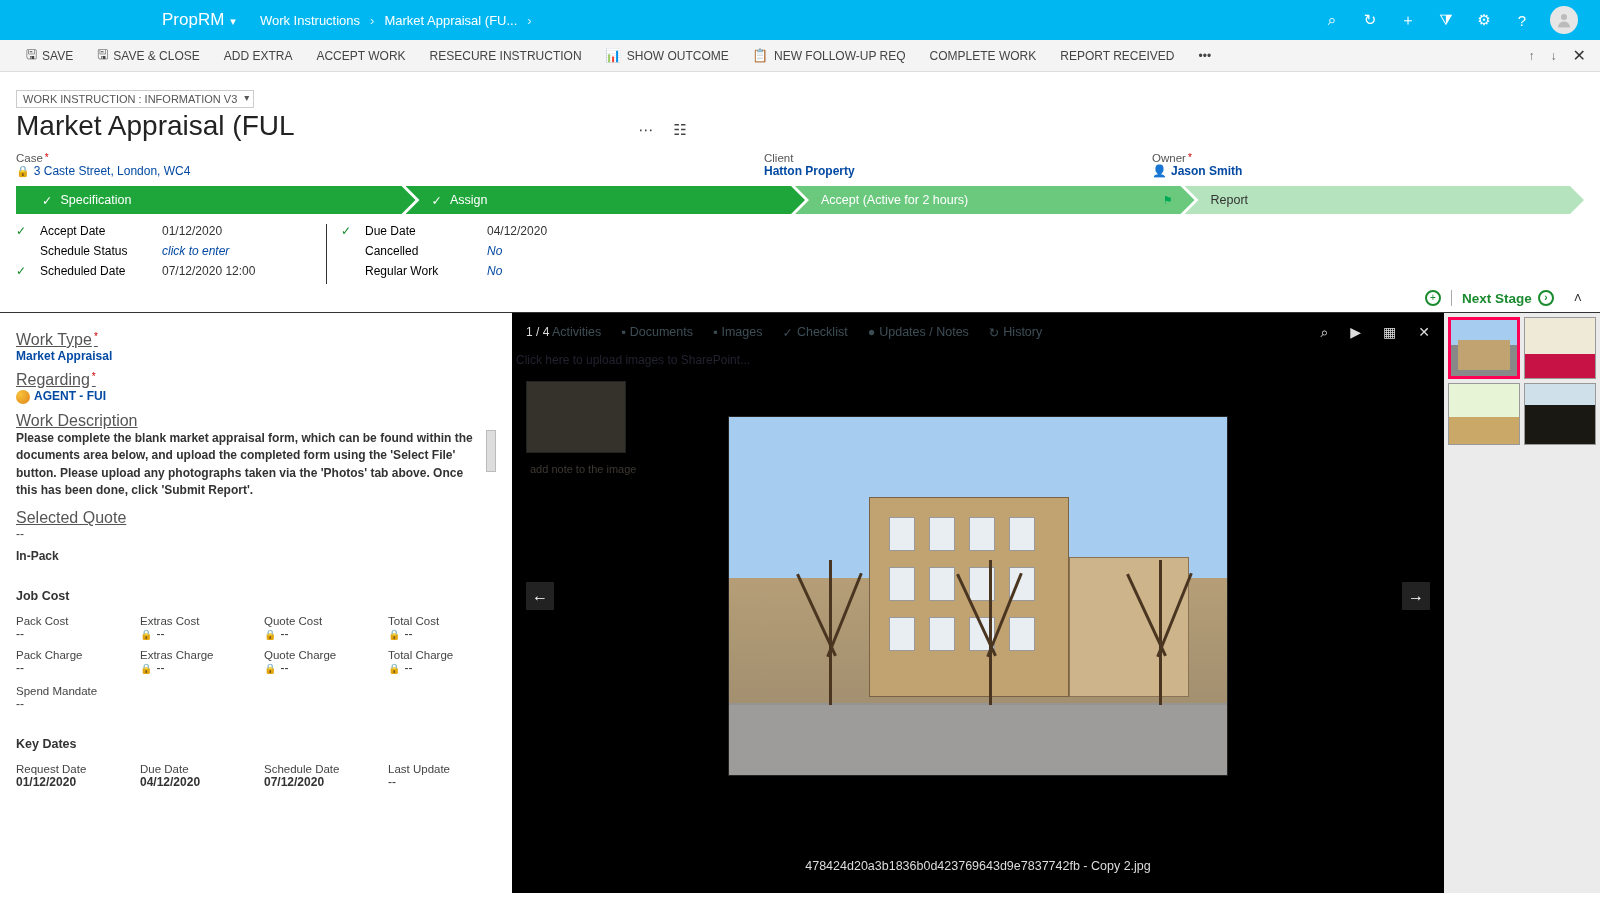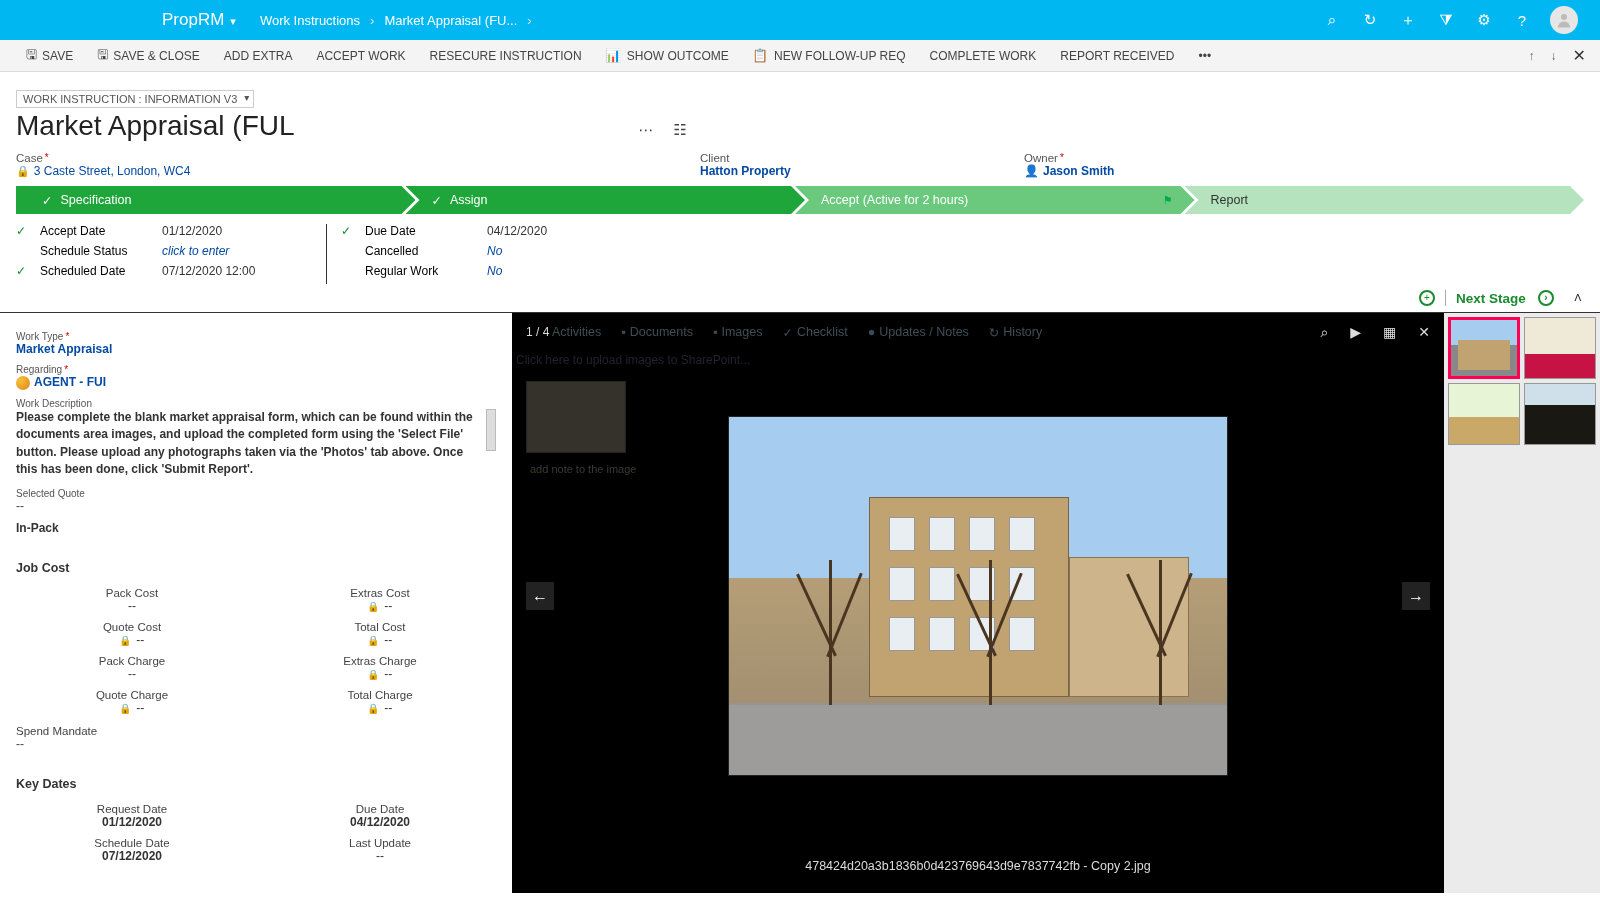--- a/index.html
+++ b/index.html
@@ -24,21 +24,21 @@
   .cmd-right { margin-left: auto; display: flex; align-items: center; gap: 16px; color: #666; }
   
   
   .titlearea { padding: 18px 16px 6px; }
   .formpicker { border: 1px solid #ccc; font-size: 11px; padding: 2px 16px 2px 6px; color: #555; background:#fff; position:relative; display:inline-block; }
   .formpicker::after { content:"▾"; position:absolute; right:4px; top:1px; font-size:10px; }
   .page-title { font-size: 28px; font-weight: 300; color: #222; margin-top: 2px; display:inline-block; }
   .title-icons { display:inline-flex; gap:20px; color:#444; margin-left: 340px; font-size:15px; }
   
   
-  .summary { display: flex; padding: 4px 16px 8px; gap: 24px; font-size: 12px; }
+  .summary { display: flex; padding: 4px 16px 8px; gap: 88px; font-size: 12px; }
   .sum-col { min-width: 300px; }
   .sum-label { color: #555; font-size: 11.5px; }
   .req::after { content:"*"; color:#c00; font-size:10px; vertical-align: top; margin-left:2px;}
   .sum-link { color: #044aa3; }
   .lock { color:#777; margin-right:4px; font-size:11px; }
   .owner-icon { font-size:12px; color:#777; margin-right:4px;}
   
   
   .stages { display:flex; margin: 0 16px; height:28px; }
   .stage { flex:1; position:relative; display:flex; align-items:center; padding-left:26px; font-size:12.5px; color:#fff; clip-path: polygon(0 0, calc(100% - 14px) 0, 100% 50%, calc(100% - 14px) 100%, 0 100%, 14px 50%); margin-left:-10px;}
@@ -54,38 +54,38 @@
   .dcol { min-width: 250px; }
   .drow { display:flex; align-items:center; margin-bottom:6px; gap:12px;}
   .dlabel { width:110px; color:#000000; }
   .dchk { color:#1a8a2f; font-size:12px; width:12px;}
   .dval { color:#333; }
   .link-blue { color:#044aa3; font-style:italic;}
   .noval { color:#044aa3; font-style:italic;}
   
   
   .nextstage { display:flex; justify-content:flex-end; align-items:center; padding: 6px 18px; gap:10px; border-bottom:1px solid #333;}
-  .ns-btn { color:#1a8a2f; font-weight:600; font-size:13.5px; display:flex; align-items:center; gap:12px; cursor:pointer; border-left:1px solid #aaa; padding-left:10px;}
+  .ns-btn { color:#1a8a2f; font-weight:600; font-size:13.5px; display:flex; align-items:center; gap:6px; cursor:pointer; border-left:1px solid #aaa; padding-left:10px;}
   .ns-circle { width:16px; height:16px; border:2px solid #1a8a2f; border-radius:50%; display:inline-flex; align-items:center; justify-content:center; font-size:10px; color:#1a8a2f; line-height:1;}
   .ns-caret { font-size:14px; color:#333; margin-left:10px;}
   
   
   .lower { display:flex; height: 580px; }
   .left { width: 512px; padding: 18px 16px; overflow-y:auto; font-size:12px; color:#333; }
   .left .fld { margin-bottom: 8px; }
-  .left .flabel { font-size:10px; color:#555; }
+  .left .flabel { font-size:16px; color:#555;text-decoration:underline; }
   .left .fval { color:#044aa3; }
   .left .fval.bold { font-weight:600; color:#044aa3; }
   .agent-icon { display:inline-block; width:14px; height:14px; background: radial-gradient(circle at 30% 30%, #f7c23a, #e0851a); border-radius:50%; margin-right:4px; vertical-align:middle;}
   .desc-box { position:relative; }
   .desc { font-weight:600; font-size:12px; line-height:1.45; padding-right:12px;}
   .desc-scroll { width:10px; height:42px; background:#ddd; position:absolute; right:0; top:0; border:1px solid #bbb;}
   .dash { color:#444; }
   .section-h { font-weight:600; margin: 26px 0 12px; font-size:12.5px; }
-  .grid4 { display:grid; grid-template-columns: repeat(2, 1fr); gap: 8px 16px; text-align: center; }
+  .grid4 { display:grid; grid-template-columns: repeat(4, 1fr); gap: 8px 16px; }
   .cell-label { font-size:11.5px; color:#444; }
   .cell-val { font-size:12px; }
   .cell-val .lock { font-size:10px; }
   
   
   .viewer { flex:1; background:#000; position:relative; display:flex; flex-direction:column;}
   .vw-top { height:38px; display:flex; align-items:center; color:#888; font-size:12px; padding:0 14px; position:relative;}
   .vw-count { color:#ddd; font-size:12px; }
   .dim-tabs { position:absolute; left:40px; display:flex; gap:20px; opacity:.45; color:#8ab; font-size:12.5px;}
   .dim-tab { display:flex; align-items:center; gap:4px;}
@@ -271,21 +271,21 @@
         <div class="flabel req">Work Type</div>
         <div class="fval bold">Market Appraisal</div>
       </div>
     <div class="fld">
         <div class="flabel req">Regarding</div>
         <div class="fval bold"><span class="agent-icon"></span><span>AGENT - FUI</span></div>
       </div>
     <div class="fld">
         <div class="flabel">Work Description</div>
       <div class="desc-box">
-          <div class="desc">Please complete the blank market appraisal form, which can be found within the documents area images, and upload the completed form using the 'Select File' button. Please upload any photographs taken via the 'Photos' tab above. Once this has been done, click 'Submit Report'.</div>
+          <div class="desc">Please complete the blank market appraisal form, which can be found within the documents area below, and upload the completed form using the 'Select File' button. Please upload any photographs taken via the 'Photos' tab above. Once this has been done, click 'Submit Report'.</div>
           <div class="desc-scroll"></div>
         </div>
     </div>
     <div class="fld" style="margin-top:10px;">
         <div class="flabel">Selected Quote</div>
         <div class="dash">--</div>
       </div>
     <div class="fld">
         <div style="font-weight:600;">In-Pack</div>
       </div>

